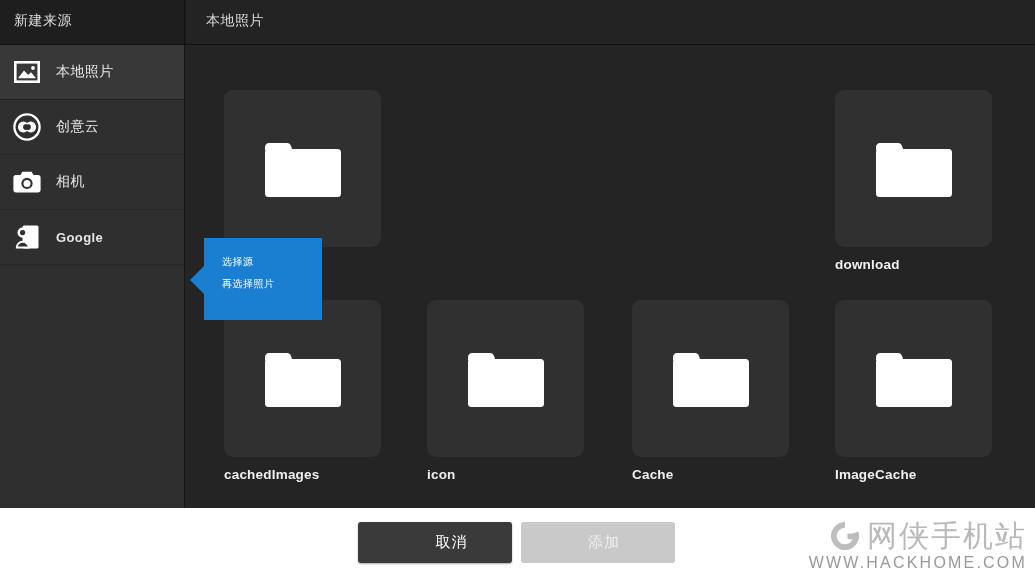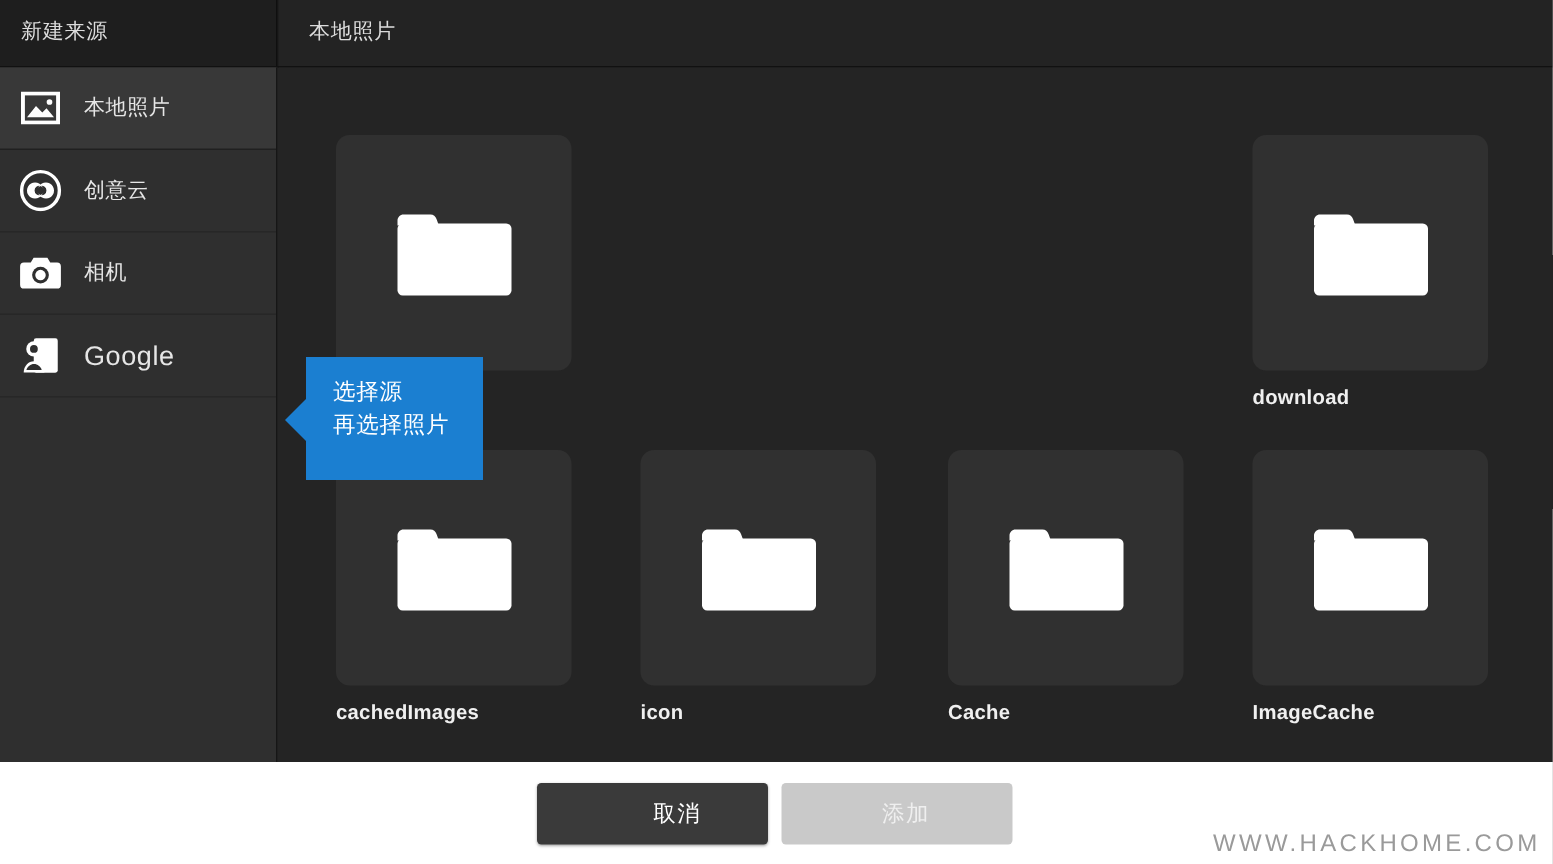--- a/index.html
+++ b/index.html
@@ -101,21 +101,21 @@
     align-items: center;
     justify-content: center;
     margin-right: 14px;
   }
   .side-label {
     font-size: 14px;
     color: #e6e6e6;
     letter-spacing: .4px;
     white-space: nowrap;
   }
-  .side-label.latin { font-weight: normal; font-size: 18px; }
+  .side-label.latin { font-weight: bold; font-size: 13px; }
 
   
   .grid-area {
     position: absolute;
     left: 186px;
     top: 45px;
     right: 0;
     height: 463px;
     background: #242424;
     overflow: hidden;
@@ -162,21 +162,21 @@
     content: "";
     position: absolute;
     left: -14px;
     top: 28px;
     width: 0; height: 0;
     border-top: 14px solid transparent;
     border-bottom: 14px solid transparent;
     border-right: 14px solid #1b7fd1;
   }
   .callout-line {
-    font-size: 15px;
+    font-size: 10px;
     color: #ffffff;
     line-height: 22px;
     letter-spacing: .5px;
     white-space: nowrap;
   }
 
   
   .bottombar {
     position: absolute;
     left: 0;
@@ -381,17 +381,24 @@
       <div class="callout-line">再选择照片</div>
     </div>
 
   </div>
 
   <div class="bottombar">
     <div class="btn btn-cancel">取消</div>
     <div class="btn btn-add">添加</div>
 
     <div class="watermark">
+      <div class="wm-row">
+        <svg width="34" height="32" viewBox="0 0 34 32" style="margin-right:5px;">
+          <path d="M17 2 a14 14 0 1 0 13.2 9.4 l-5.4 2 A8.3 8.3 0 1 1 17 7.7 z" fill="#bdbdbd"></path>
+          <path d="M19.5 13.6 h11.6 v5.6 h-11.6 z" fill="#bdbdbd"></path>
+        </svg>
+        <span class="wm-mark">网侠手机站</span>
+      </div>
       <div class="wm-url">WWW.HACKHOME.COM</div>
     </div>
   </div>
 
 </div>
 
 </body></html>

